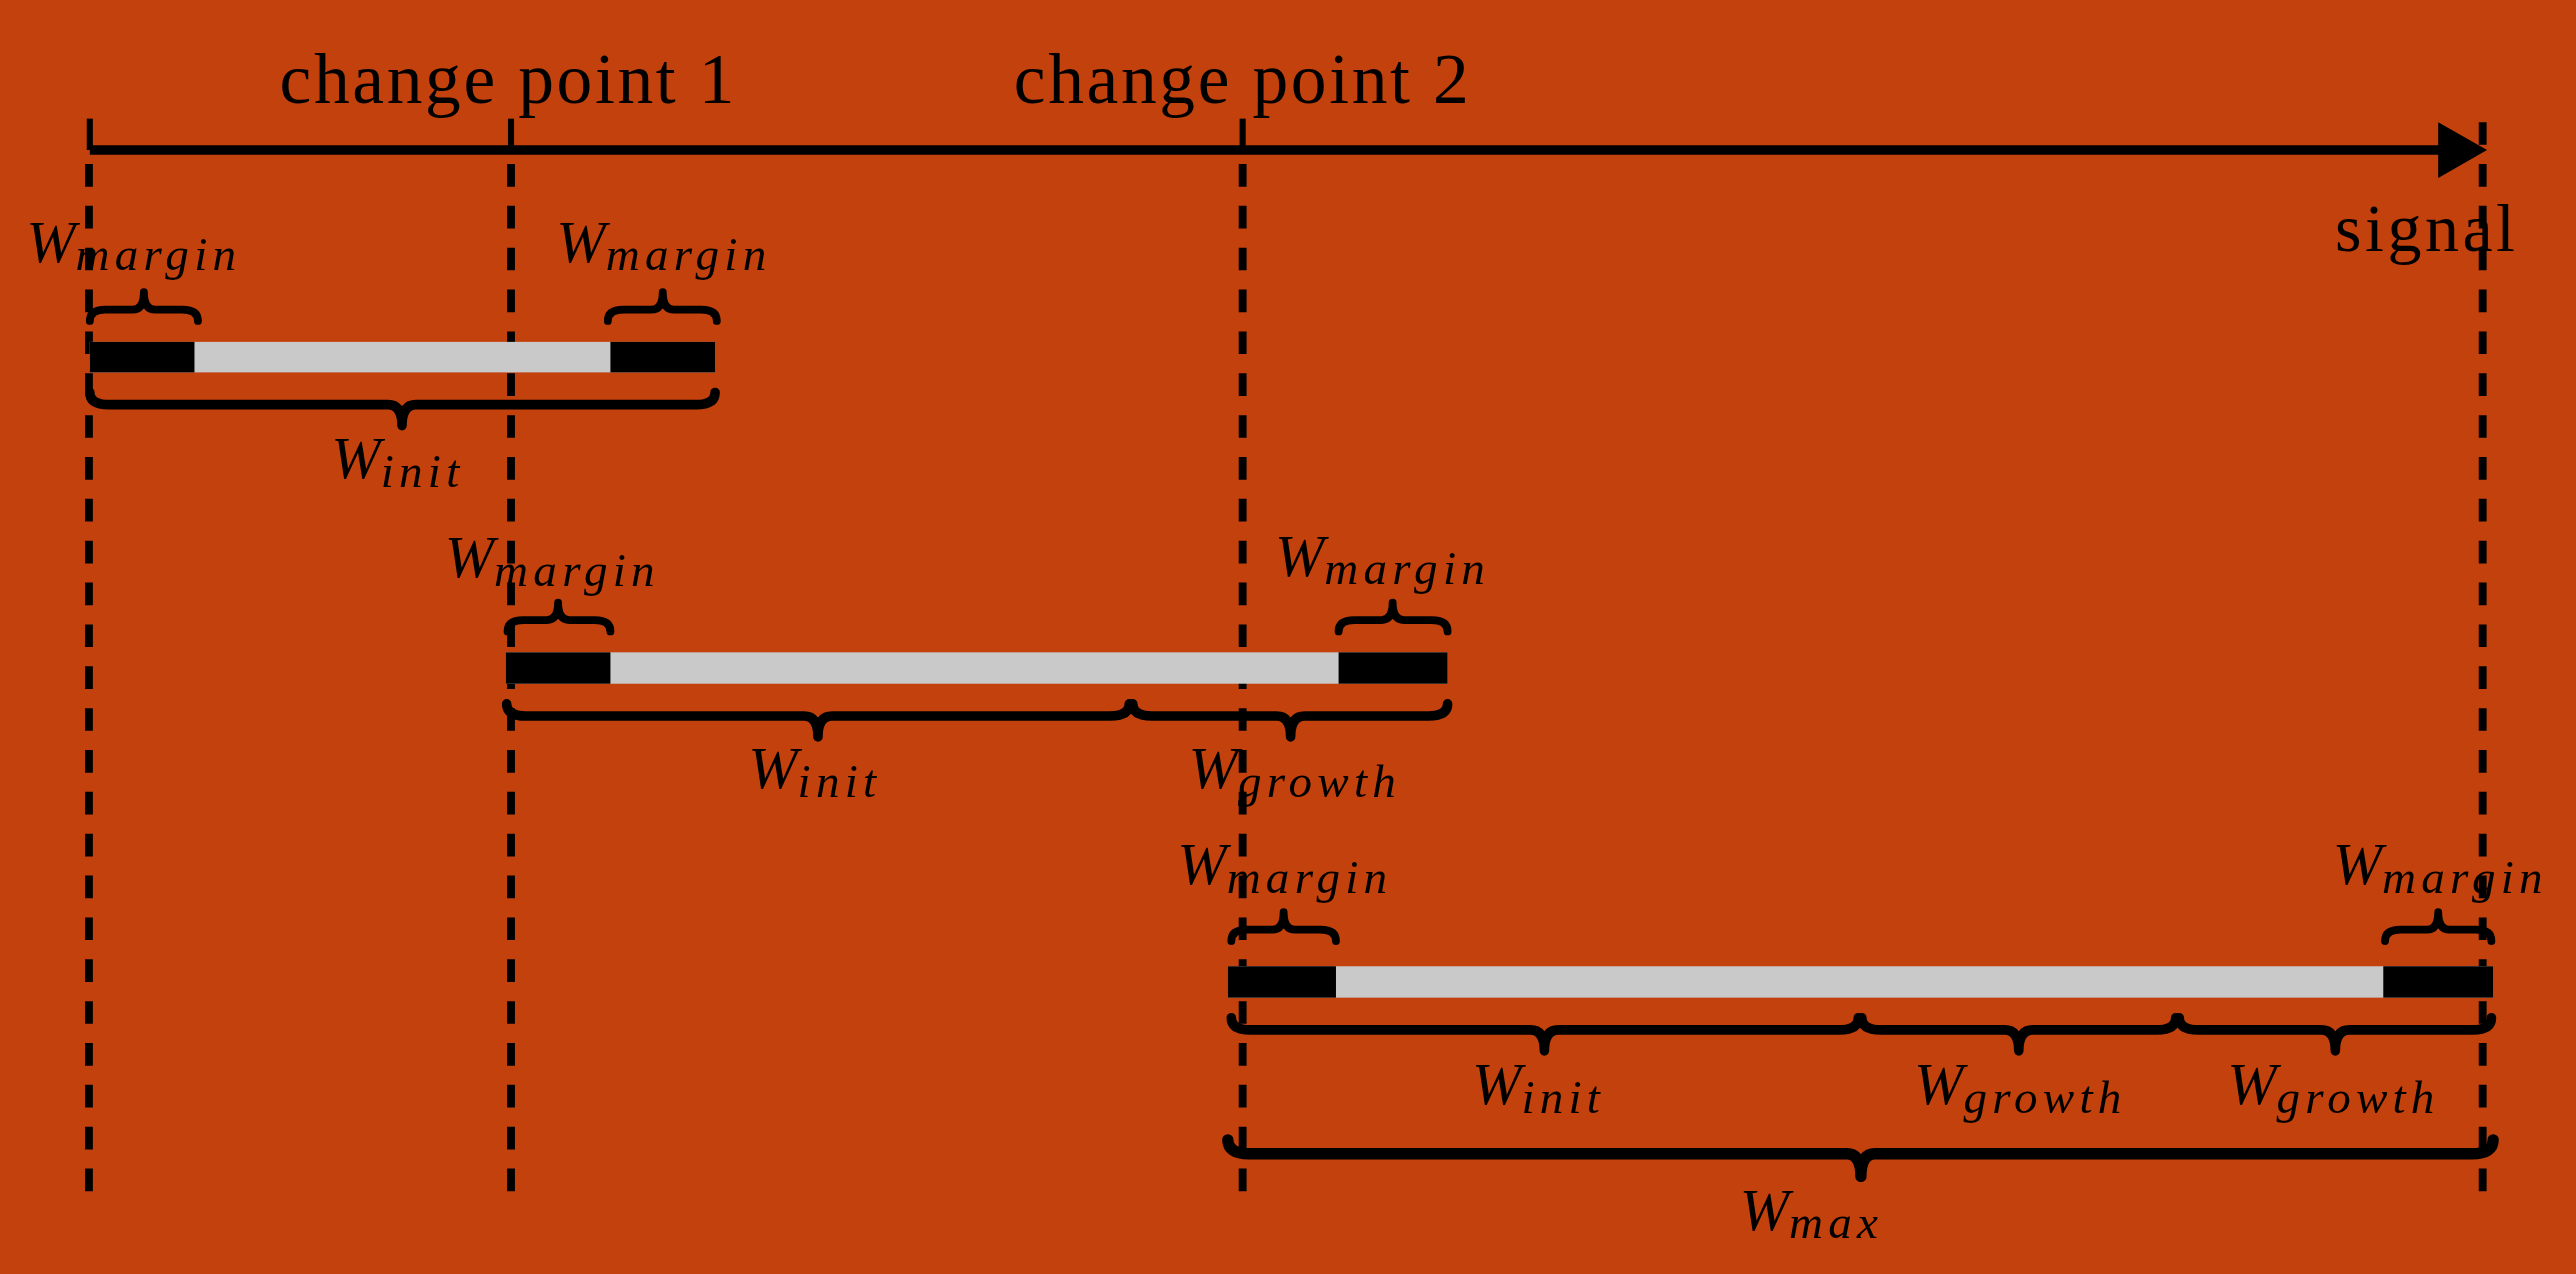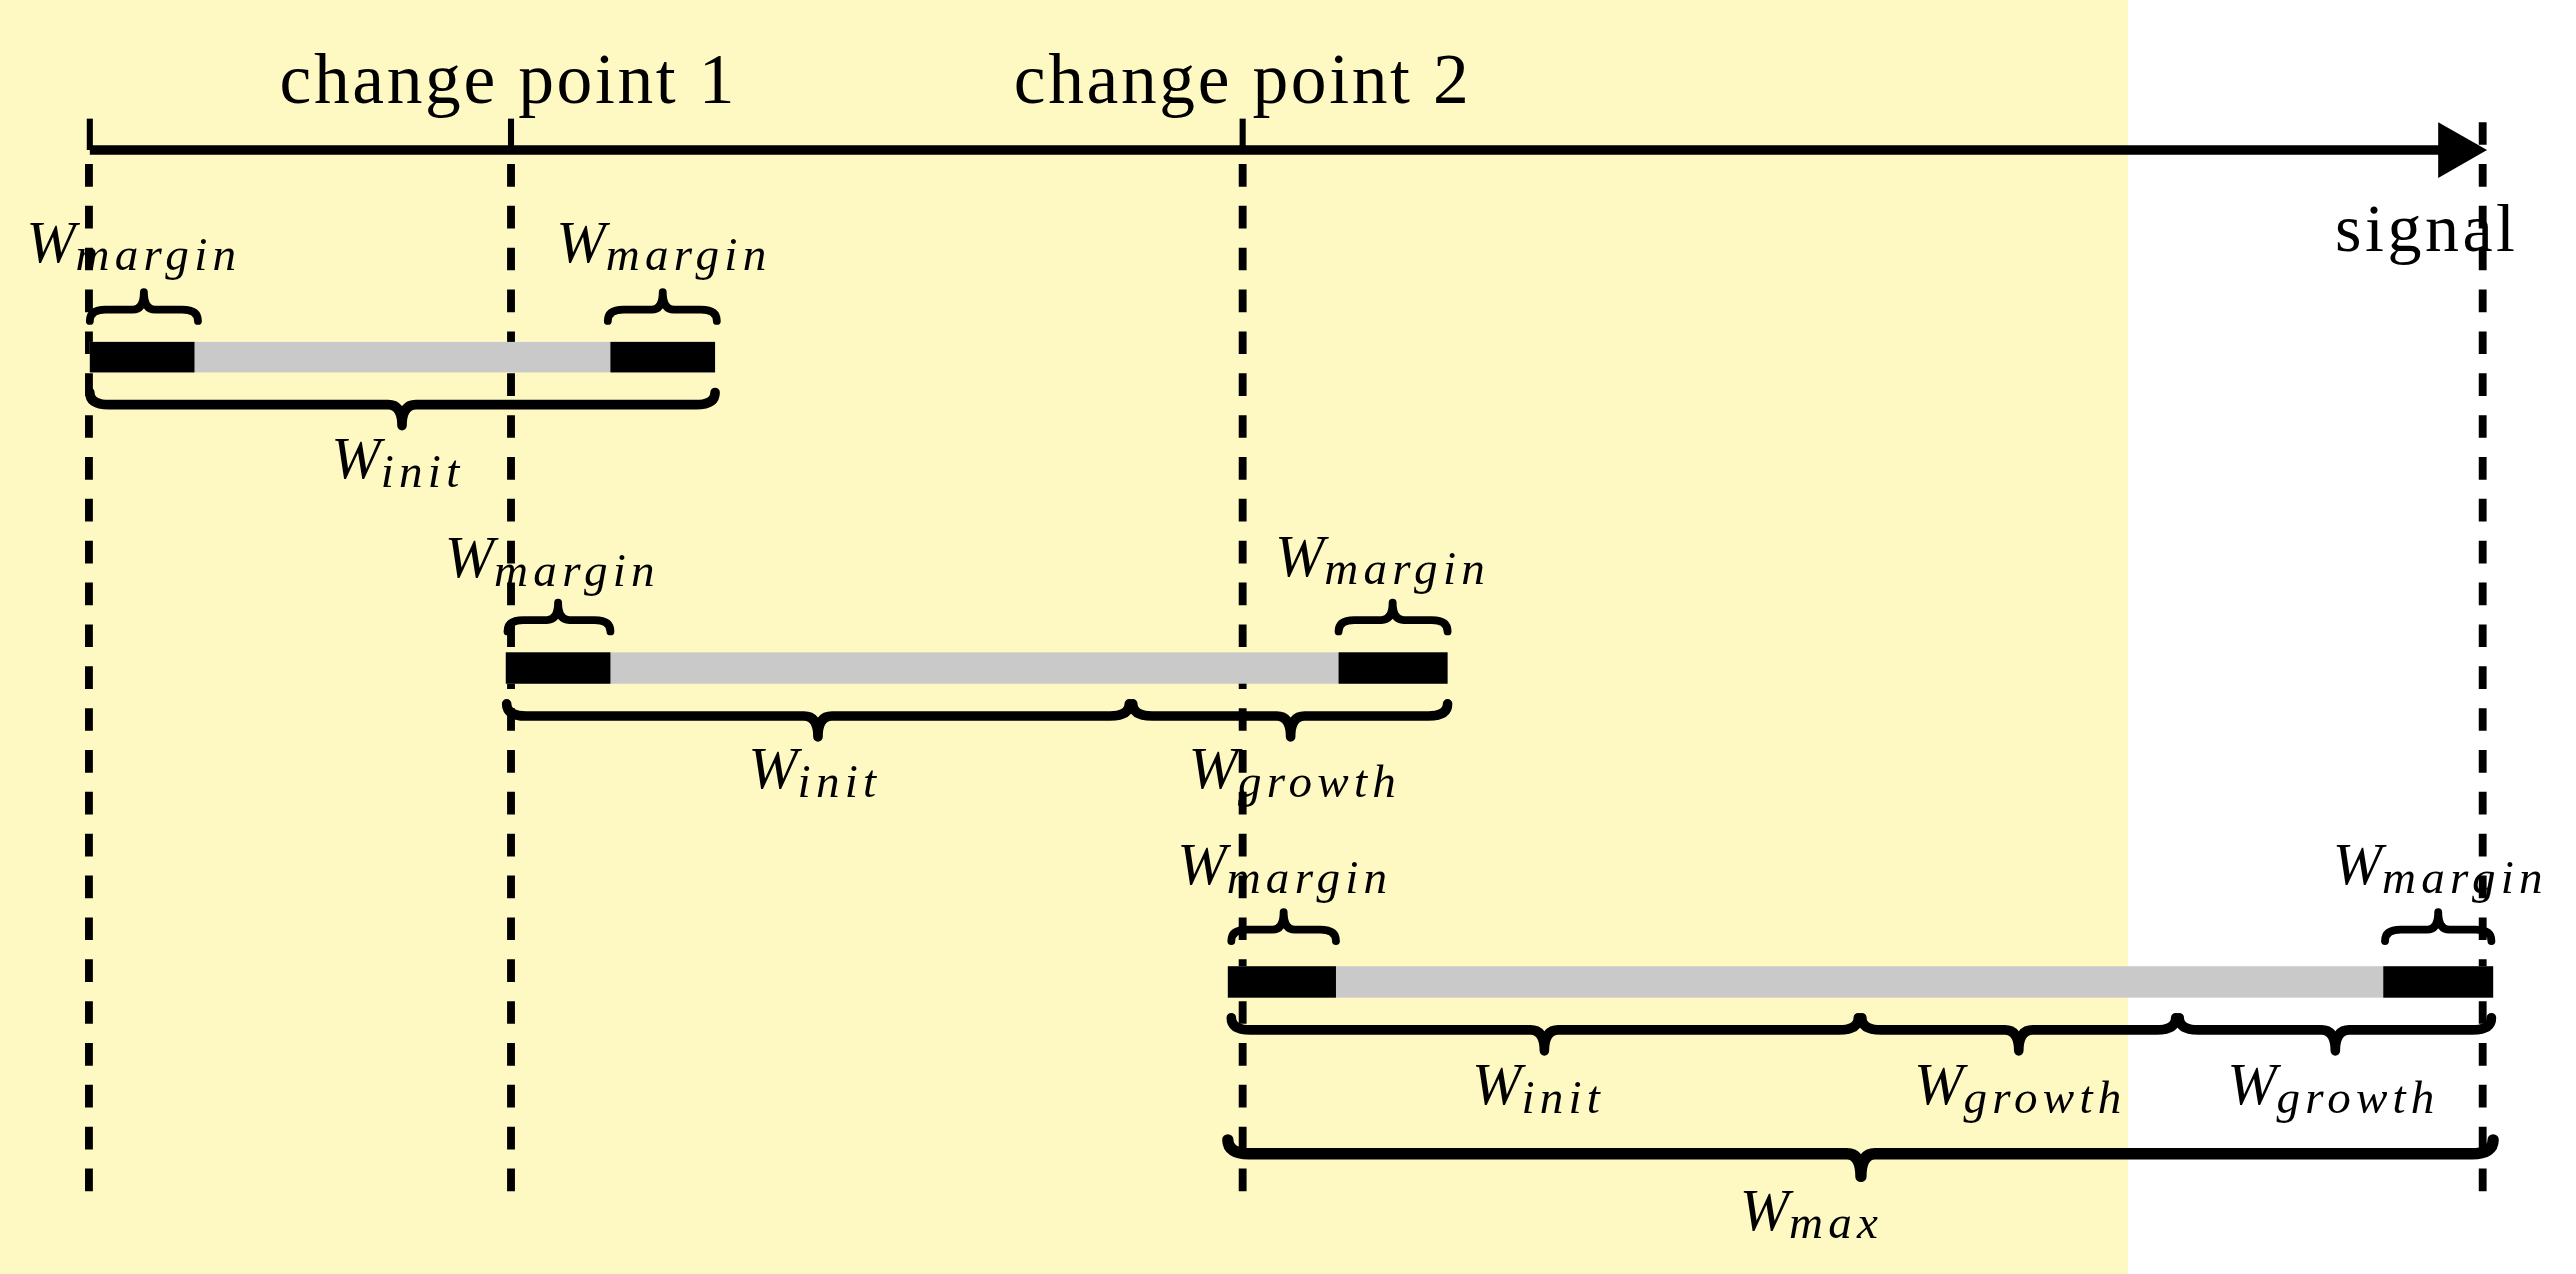--- a/index.html
+++ b/index.html
@@ -5,23 +5,23 @@
   html, body {
     margin: 0;
     padding: 0;
     background: #ffffff;
     width: 2576px;
     height: 1275px;
     overflow: hidden;
   }
   .stage {
     position: relative;
-    width: 2128px;
+    width: 2576px;
     height: 1275px;
-    background: #fef9c3;
+    background: #c2410c;
   }
   svg { display: block; }
   .roman {
     font-family: "Liberation Serif", "DejaVu Serif", serif;
     font-style: normal;
     fill: #000000;
   }
   .cp-label { font-size: 82px; letter-spacing: 3px; }
   .signal-label { font-size: 78px; letter-spacing: 4px; }
   .math {

